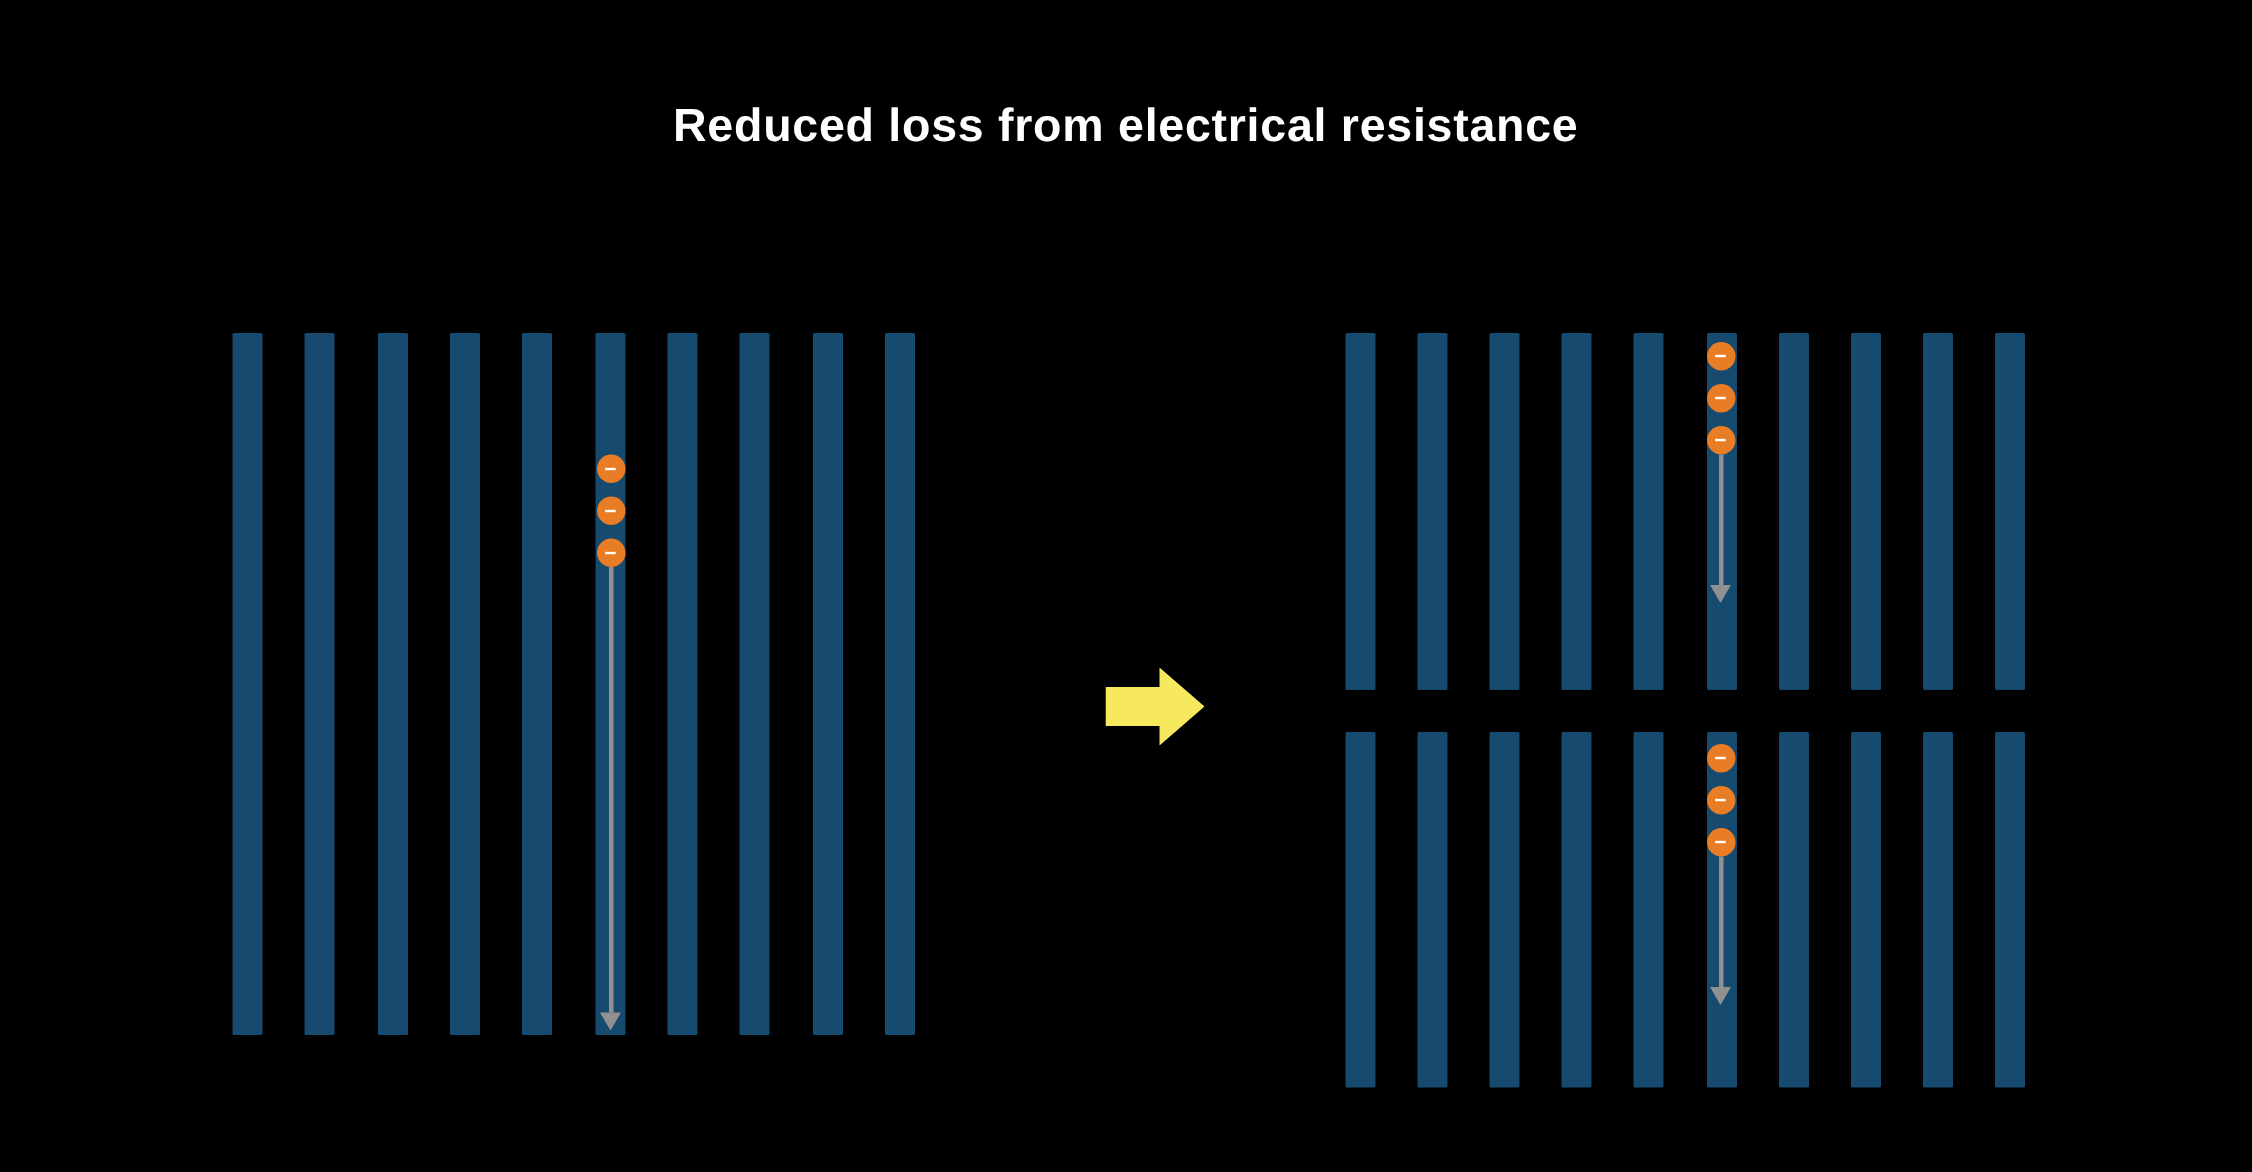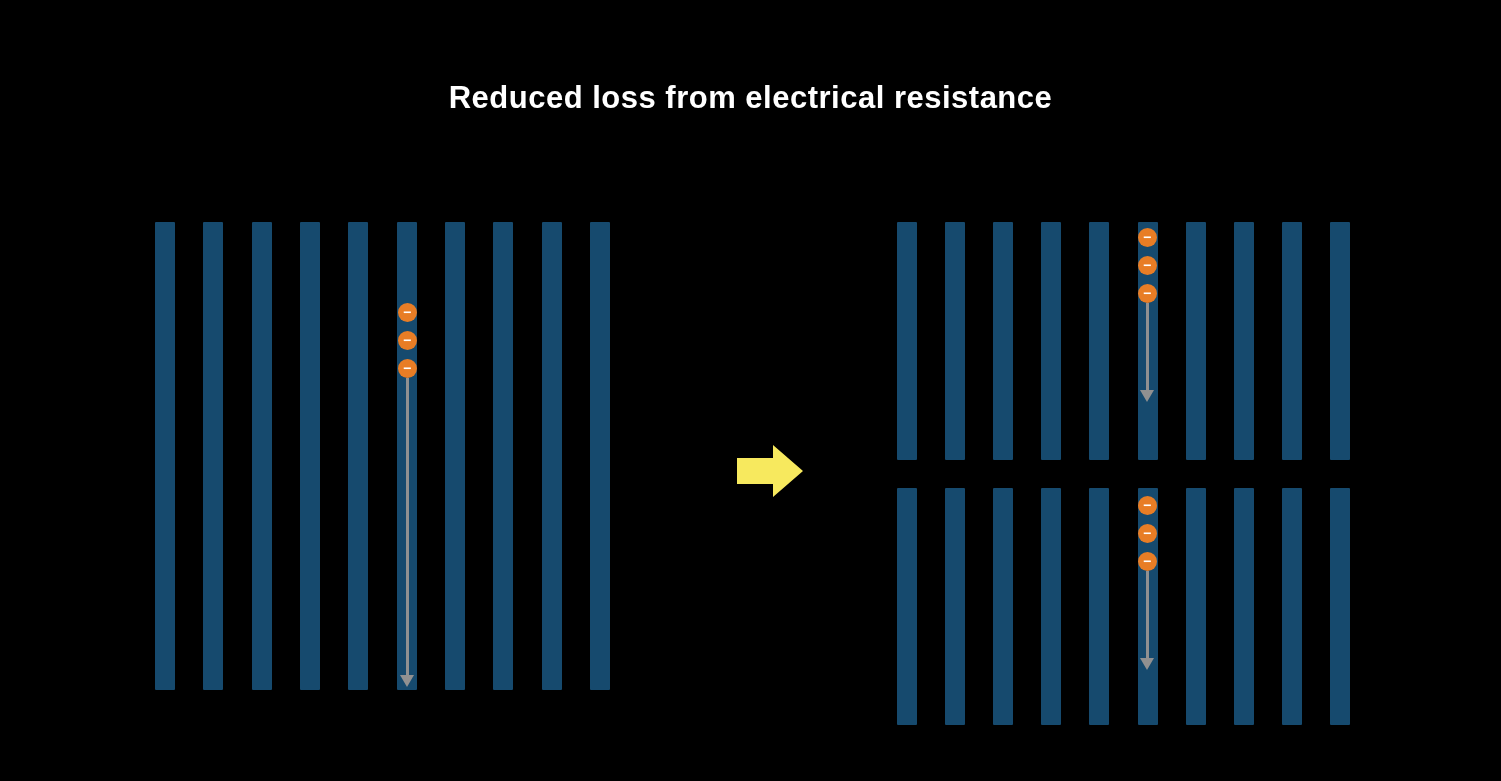--- a/index.html
+++ b/index.html
@@ -15,21 +15,21 @@
   html,body{background:var(--bg);}
   .stage{
     position:relative;
     width:1501px;height:781px;
     background:var(--bg);
     overflow:hidden;
     font-family:"Liberation Sans",sans-serif;
   }
   .title{
     position:absolute;
-    top:80px;left:0;width:100%;
+    top:66px;left:0;width:100%;
     text-align:center;
     color:var(--title);
     font-size:31px;
     font-weight:800;
     letter-spacing:0.5px;
   }
   .panel{
     position:absolute;
   }
   .panel-left{left:155px;top:222px;width:455px;height:468px;}

